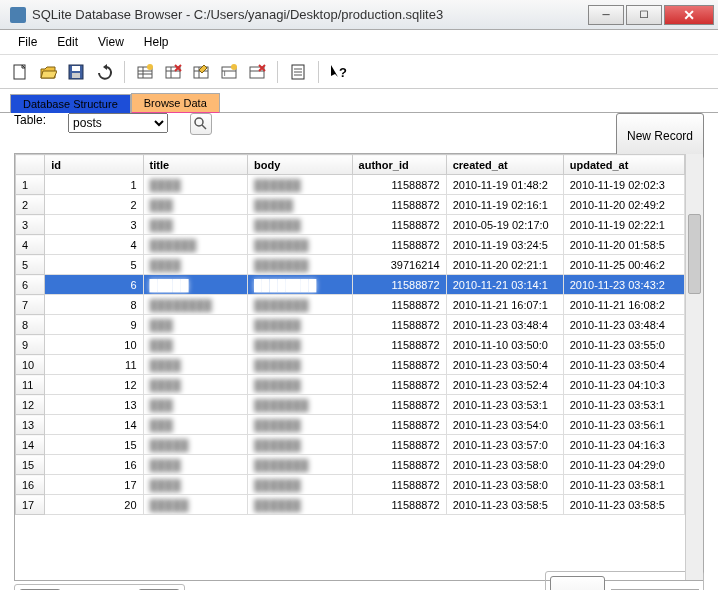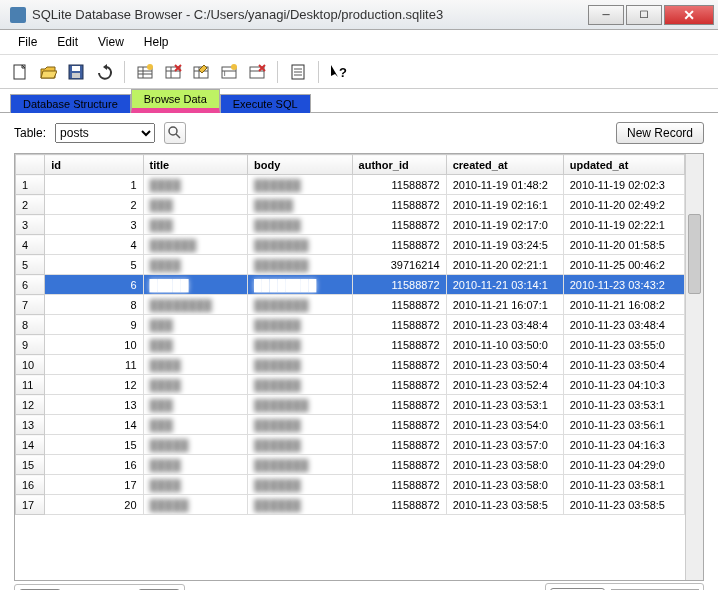--- a/index.html
+++ b/index.html
@@ -18,29 +18,29 @@
     .menubar span { padding: 0 10px; cursor: default; }
     
     
     .toolbar { height: 34px; display: flex; align-items: center; padding: 0 8px; border-bottom: 1px solid #ccc; gap: 4px; }
     .tbtn { width: 24px; height: 24px; border: 1px solid transparent; display: flex; align-items: center; justify-content: center; font-size: 16px; }
     .tdiv { width: 1px; height: 22px; background: #ccc; margin: 0 4px; }
     
     
     .tabbar { height: 24px; display: flex; align-items: flex-end; padding: 0 10px; border-bottom: 1px solid #aaa; gap: 0; }
     .tab { padding: 3px 12px; border: 1px solid #aaa; border-bottom: none; background: #1d4ed8; font-size: 11px; position: relative; top: 1px; }
-    .tab.active { background: #bef264; border-bottom: 5px solid #ec4899; }
-    
-    
-    .controls { height: 40px; display: flex; align-items: center; padding: 0 14px; gap: 9px; }
+    .tab.active { background: #fdba74; border-bottom: 1px solid #ec4899; }
+    
+    
+    .controls { height: 40px; display: flex; align-items: flex-start; padding: 0 14px; gap: 22px; }
     .controls label { font-size: 12px; }
     .controls select { width: 100px; font-size: 12px; height: 20px; }
     .icon-search { width: 22px; height: 22px; border: 1px solid #aaa; border-radius: 3px; display: flex; align-items: center; justify-content: center; background: linear-gradient(to bottom,#fff,#eee); }
     .spacer { flex: 1; }
-    .btn { padding: 3px 10px; border: 1px solid #888; background: linear-gradient(to bottom,#fff,#e6e6e6); border-radius: 3px; font-size: 12px; }
+    .btn { padding: 15px 10px; border: 1px solid #888; background: linear-gradient(to bottom,#fff,#e6e6e6); border-radius: 3px; font-size: 12px; }
     
     
     .tablewrap { margin: 0 14px; border: 1px solid #aaa; height: 428px; display: flex; overflow: hidden; }
     .tablegrid { flex: 1; overflow: hidden; }
     table { border-collapse: collapse; width: 100%; font-size: 11px; table-layout: fixed; }
     th { background: linear-gradient(to bottom,#fff,#eee); border: 1px solid #ccc; padding: 3px 6px; text-align: left; font-weight: bold; height: 20px; }
     th.rownum { width: 28px; }
     th.cid { width: 94px; }
     th.ctitle { width: 100px; }
     th.cbody { width: 100px; }
@@ -168,21 +168,20 @@
       <svg width="20" height="18">
         <path d="M2 2 L9 14 L6 11 L2 13 Z" fill="#000"></path>
         <text x="10" y="14" font-size="13" font-weight="bold">?</text>
       </svg>
     </div>
 </div>
 
 <div class="tabbar">
   <div class="tab">Database Structure</div>
   <div class="tab active">Browse Data</div>
-  <div class="tab">Execute SQL</div>
 </div>
 
 <div class="controls">
   <label>Table:</label>
   <select><option>posts</option></select>
   <div class="icon-search">
       <svg width="14" height="14">
         <circle cx="5" cy="5" r="4" fill="none" stroke="#555" stroke-width="1.5"></circle>
         <line x1="8" y1="8" x2="12" y2="12" stroke="#555" stroke-width="1.5"></line>
       </svg>
@@ -223,21 +222,21 @@
             <td class="num">11588872</td>
             <td>2010-11-19 02:16:1</td>
             <td>2010-11-20 02:49:2</td>
           </tr>
           <tr>
             <td class="rownum">3</td>
             <td class="num">3</td>
             <td class="blur">███</td>
             <td class="blur">██████</td>
             <td class="num">11588872</td>
-            <td>2010-11-19 02:17:0</td>
+            <td>2010-05-19 02:17:0</td>
             <td>2010-11-19 02:22:1</td>
           </tr>
           <tr>
             <td class="rownum">4</td>
             <td class="num">4</td>
             <td class="blur">██████</td>
             <td class="blur">███████</td>
             <td class="num">11588872</td>
             <td>2010-11-19 03:24:5</td>
             <td>2010-11-20 01:58:5</td>

